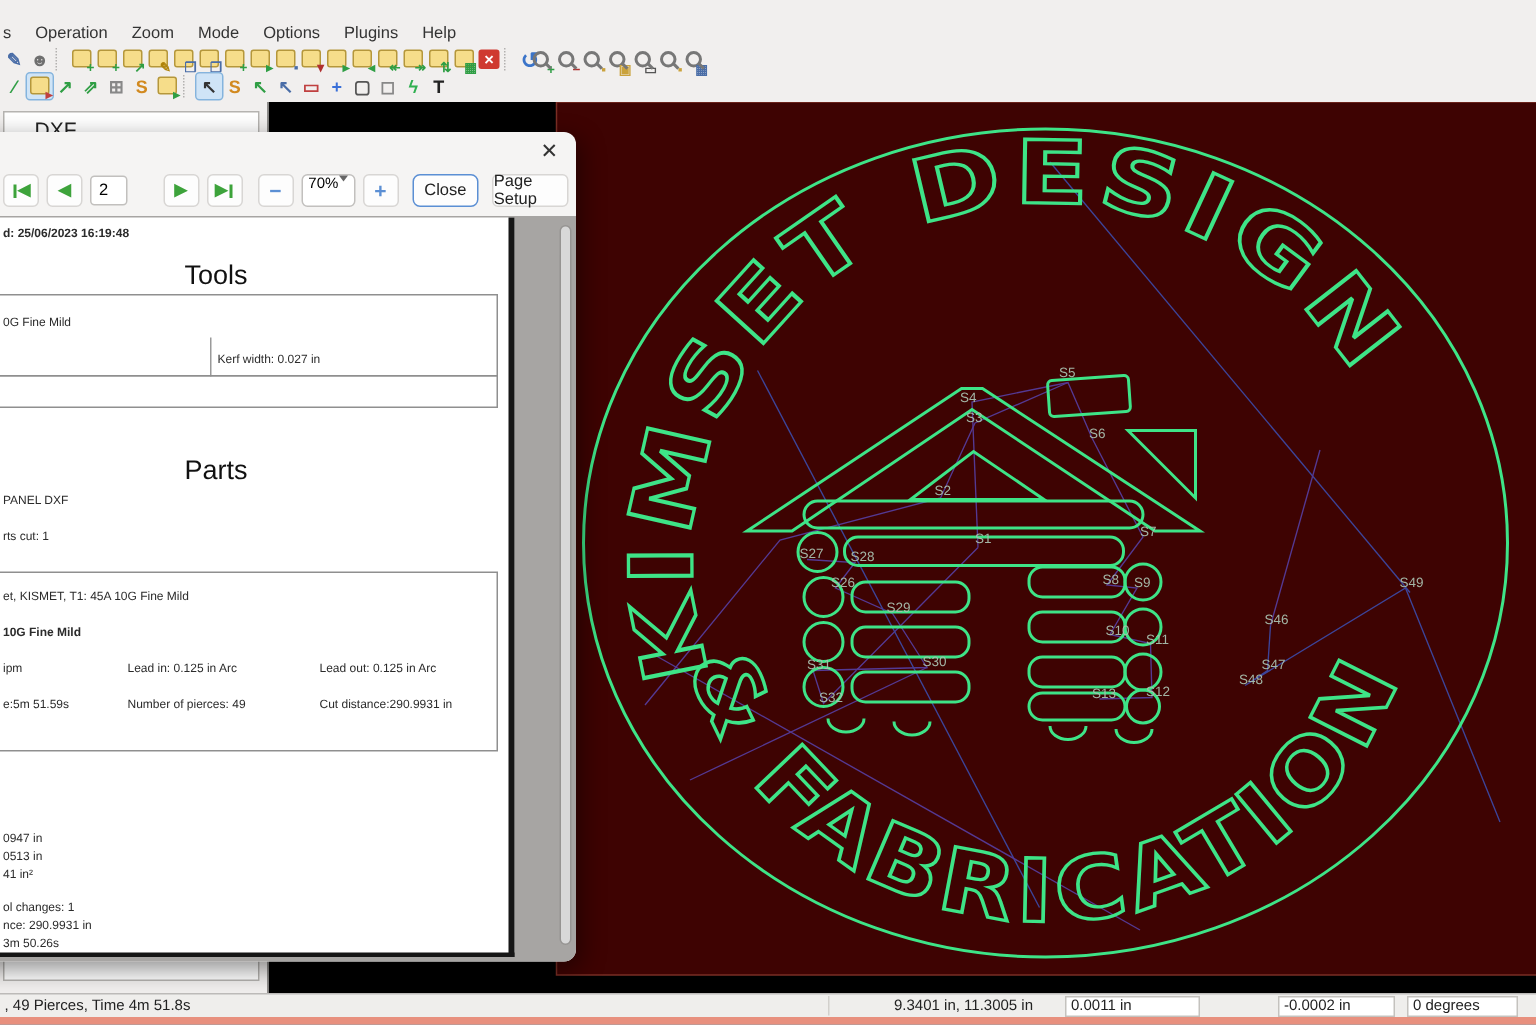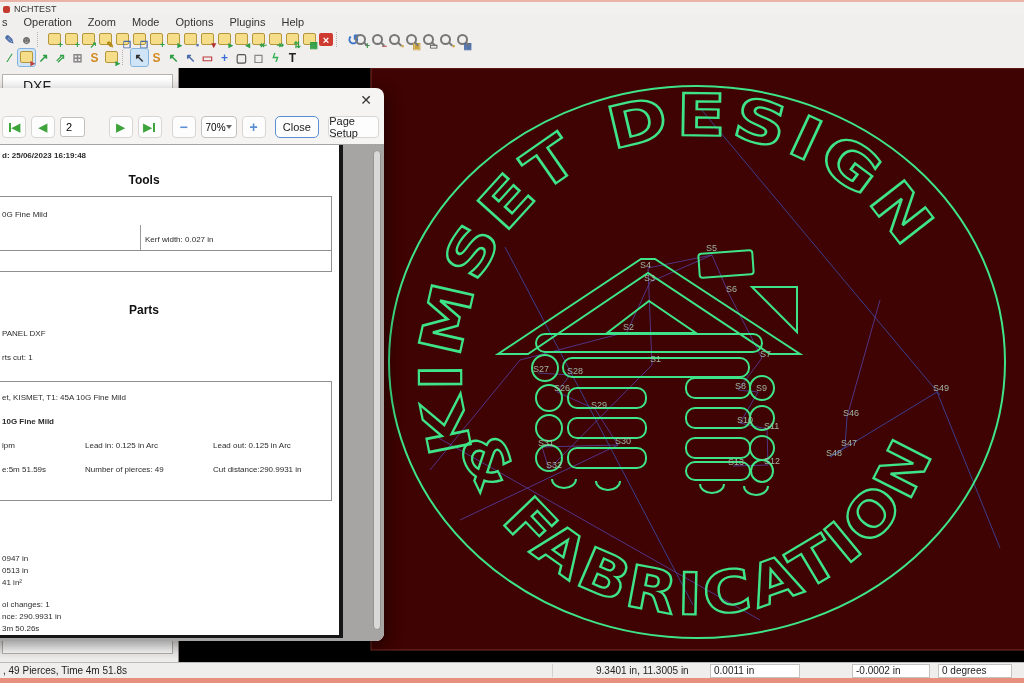--- a/index.html
+++ b/index.html
@@ -40,52 +40,48 @@
 
   
   .dlg{position:absolute;left:-22px;top:20px;width:406px;height:553px;background:#f5f4f3;border-radius:8px;box-shadow:3px 5px 16px rgba(0,0,0,.45);z-index:10;}
   .dlg-x{position:absolute;right:12px;top:4px;font-size:14px;color:#333;cursor:default;}
   .dlg-toolbar{position:absolute;left:0;right:0;top:25px;height:28px;display:flex;align-items:center;padding-left:24px;}
   .pbtn{height:22px;min-width:24px;background:#fdfdfd;border:1px solid #d8d6d4;border-radius:4px;display:inline-flex;align-items:center;justify-content:center;font-size:11px;color:#222;box-sizing:border-box;margin-right:5px;}
   .arr{color:#3da33b;font-size:11px;font-weight:bold;line-height:11px;}
   .gbar{display:inline-block;width:2px;height:9px;background:#3da33b;margin:0 1px;}
   .pfield{width:30px;height:20px;background:#fff;border:1px solid #c2c0be;border-radius:3px;font-size:11px;display:inline-flex;align-items:center;padding-left:5px;box-sizing:border-box;margin-right:24px;}
   .bluesign{color:#5b8fd4;font-size:14px;font-weight:bold;}
-  .combo{width:44px;height:22px;background:#fff;border:1px solid #c2c0be;border-radius:4px;display:inline-flex;align-items:center;justify-content:space-between;padding:0 4px;font-size:10px;box-sizing:border-box;margin-right:5px;}
+  .combo{width:44px;height:22px;background:#fff;border:1px solid #c2c0be;border-radius:4px;display:inline-flex;align-items:flex-start;justify-content:space-between;padding:0 4px;font-size:10px;box-sizing:border-box;margin-right:5px;}
   .chev{width:0;height:0;border-left:3px solid transparent;border-right:3px solid transparent;border-top:4px solid #666;}
   .closebtn{border:1.5px solid #5b8fd4;border-radius:5px;width:58px;margin-left:4px;}
   .pagesetup{width:66px;margin-left:4px;}
   .pv{position:absolute;left:0;right:0;top:56px;bottom:0;background:#a7a5a3;border-radius:0 0 8px 8px;overflow:hidden;}
   .sheet{position:absolute;left:0;top:1px;width:361px;height:490px;background:#fff;border-right:4px solid #161616;border-bottom:3px solid #161616;}
   .sb{position:absolute;left:395px;top:6px;width:6px;height:478px;background:#d8d8d8;border:1px solid #969492;border-radius:4px;}
   .r8{position:absolute;font-size:8px;color:#2b2b2b;white-space:nowrap;}
   .rb{font-weight:bold;}
-  .rh{position:absolute;font-size:12px;font-weight:bold;color:#111;transform:translateX(-50%);}
+  .rh{position:absolute;font-size:18px;font-weight:normal;color:#111;transform:translateX(-50%);}
   .rbox{position:absolute;left:-10px;width:364px;border:1px solid #8f8f8f;box-sizing:border-box;}
   .vline{position:absolute;width:1px;background:#9a9a9a;}
   .tline{position:absolute;left:24px;font-size:8px;color:#2b2b2b;white-space:nowrap;}
 
   
   .statusbar{position:absolute;top:662px;left:0;right:0;height:16px;background:#efeeec;border-top:1px solid #bcbab8;font-size:10px;color:#222;z-index:20;}
   .sleft{position:absolute;left:3px;top:2px;}
   .scoords{position:absolute;left:596px;top:2px;}
   .slabel{position:absolute;top:2px;margin-top:20px;}
   .sfield{position:absolute;top:1px;height:12px;background:#fff;border:1px solid #c4c2be;font-size:10px;line-height:12px;padding:0 3px;white-space:nowrap;}
   .ssep{position:absolute;top:1px;width:1px;height:13px;background:#d2d0cc;}
   .bottomstrip{position:absolute;top:678px;left:0;right:0;height:5px;background:#e8907e;z-index:21;}
 </style>
 </head>
 <body>
 
 <div class="window">
 
-  <div class="titlebar">
-    <span class="appicon"></span>
-    <span class="apptitle">NCHTEST</span>
-  </div>
 
   <div class="menubar" id="menubar">
       <span class="mitem">s</span>
       <span class="mitem">Operation</span>
       <span class="mitem">Zoom</span>
       <span class="mitem">Mode</span>
       <span class="mitem">Options</span>
       <span class="mitem">Plugins</span>
       <span class="mitem">Help</span>
     </div>

